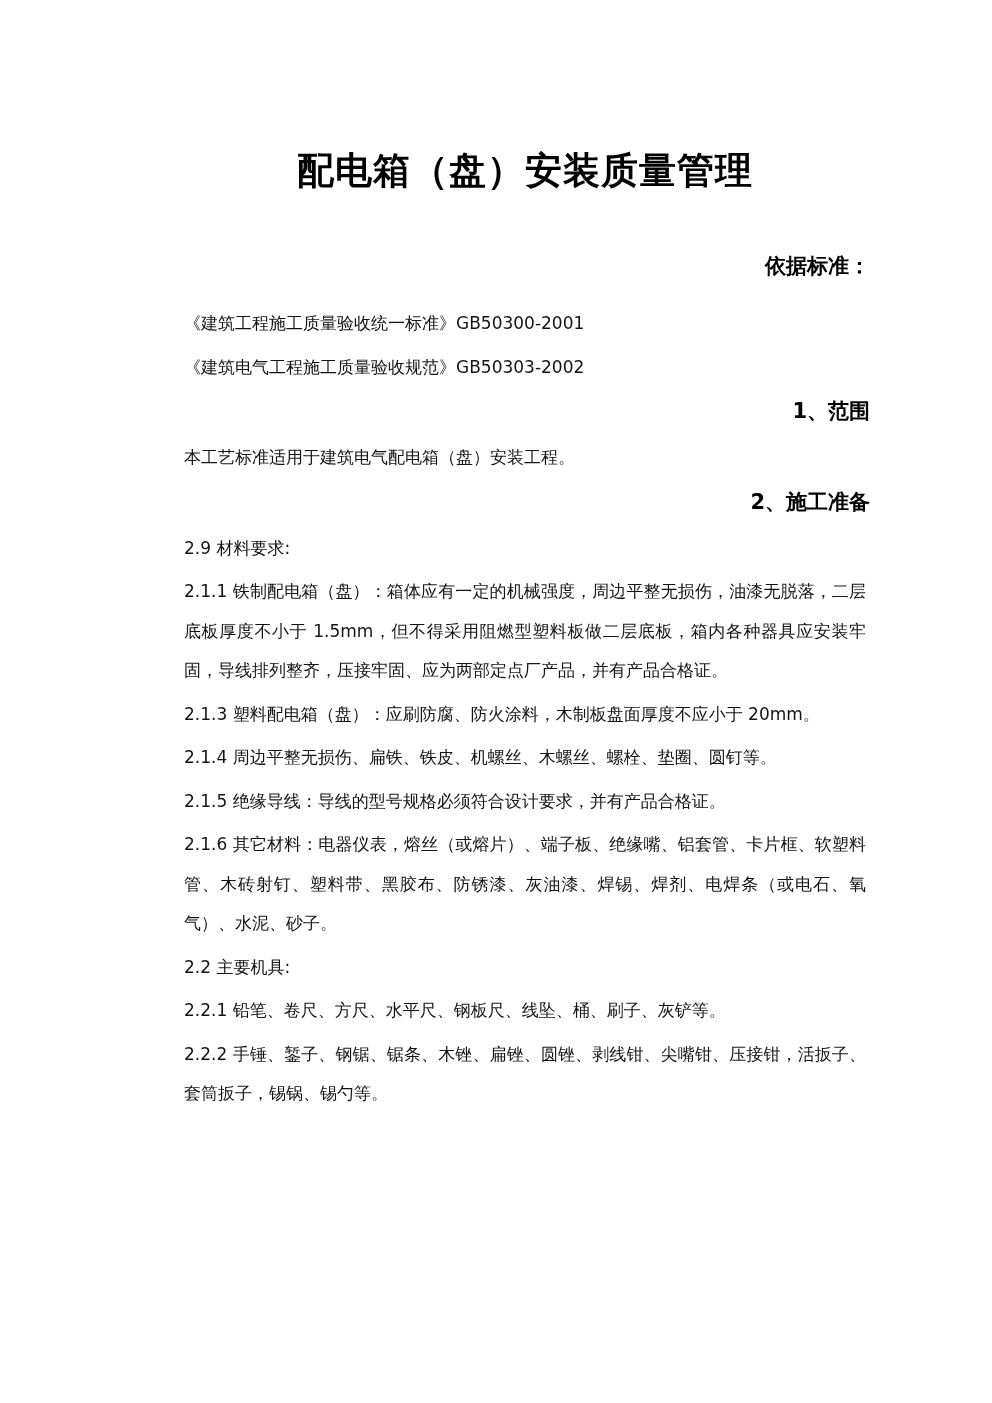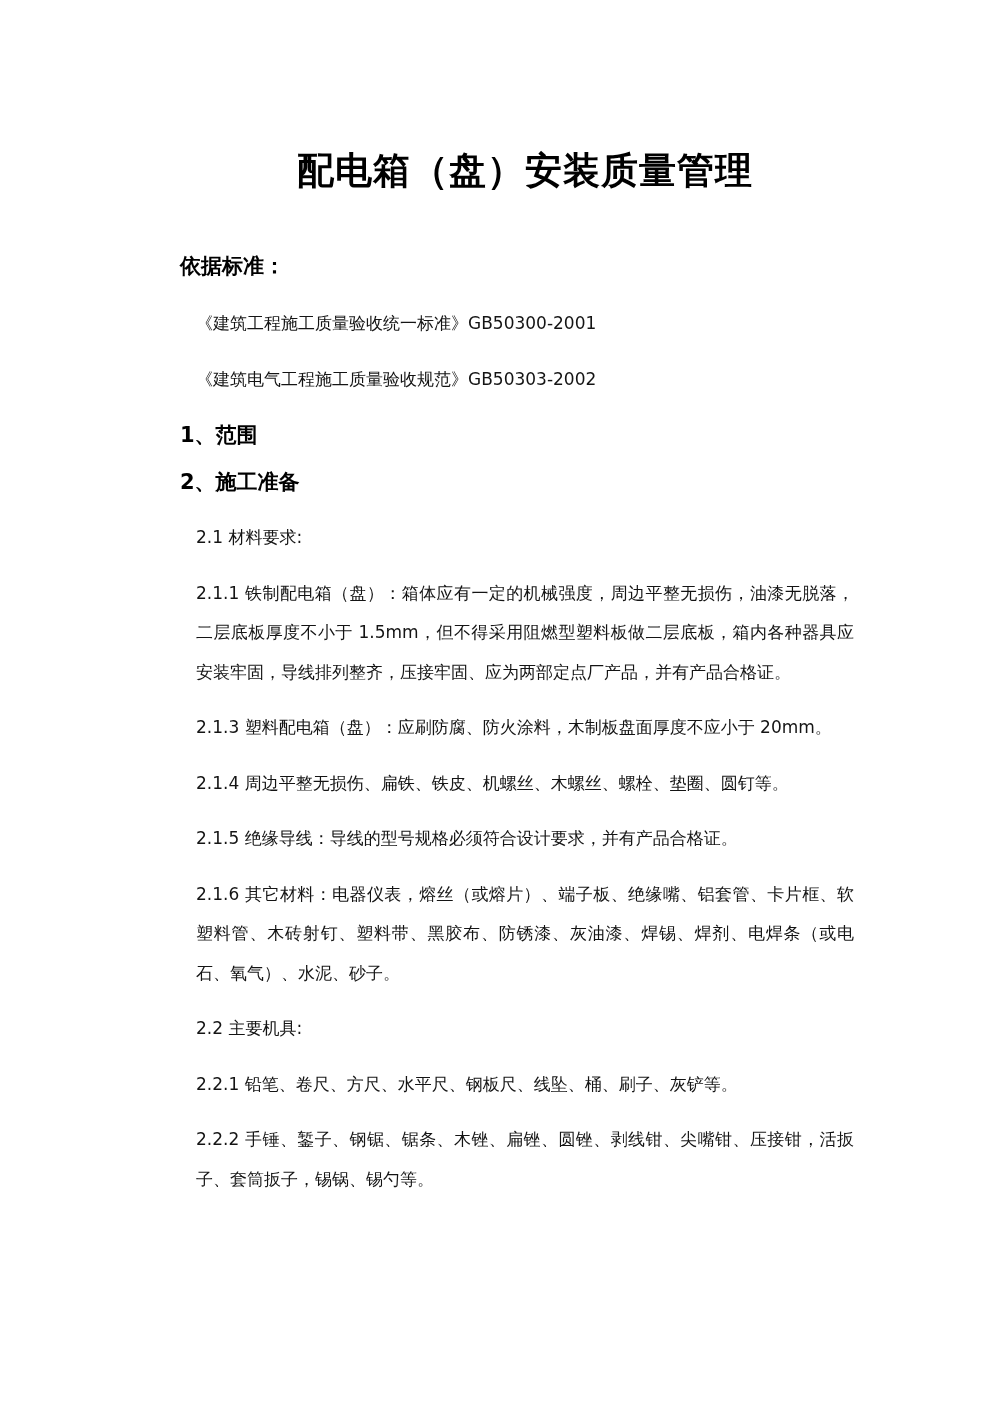--- a/index.html
+++ b/index.html
@@ -26,26 +26,27 @@
     text-align: center;
     color: #000000;
     margin: 0 0 52px 0;
   }
   .h2 {
     font-size: 21px;
     line-height: 40px;
     font-weight: 700;
     color: #000000;
     margin: 3px 0 7px 0;
+    text-align: right;
   }
   .h2.gap-after { margin-bottom: 18px; }
   .p {
     font-size: 17px;
     line-height: 39.5px;
-    margin: 16px;
+    margin: 4px;
     text-align: justify;
     color: #141414;
   }
   .watermark {
     position: absolute;
     left: 782px;
     top: 1336px;
     width: 205px;
     height: 62px;
     display: flex;
@@ -78,23 +79,24 @@
 <div class="page">
 
   <div class="doc">
     <h1 class="doc-title">配电箱（盘）安装质量管理</h1>
 
     <h2 class="h2 gap-after">依据标准：</h2>
     <p class="p">《建筑工程施工质量验收统一标准》GB50300-2001</p>
     <p class="p">《建筑电气工程施工质量验收规范》GB50303-2002</p>
 
     <h2 class="h2">1、范围</h2>
+    <p class="p">本工艺标准适用于建筑电气配电箱（盘）安装工程。</p>
 
     <h2 class="h2">2、施工准备</h2>
-    <p class="p">2.1 材料要求:</p>
+    <p class="p">2.9 材料要求:</p>
     <p class="p">2.1.1 铁制配电箱（盘）：箱体应有一定的机械强度，周边平整无损伤，油漆无脱落，二层底板厚度不小于 1.5mm，但不得采用阻燃型塑料板做二层底板，箱内各种器具应安装牢固，导线排列整齐，压接牢固、应为两部定点厂产品，并有产品合格证。</p>
     <p class="p">2.1.3 塑料配电箱（盘）：应刷防腐、防火涂料，木制板盘面厚度不应小于 20mm。</p>
     <p class="p">2.1.4 周边平整无损伤、扁铁、铁皮、机螺丝、木螺丝、螺栓、垫圈、圆钉等。</p>
     <p class="p">2.1.5 绝缘导线：导线的型号规格必须符合设计要求，并有产品合格证。</p>
     <p class="p">2.1.6 其它材料：电器仪表，熔丝（或熔片）、端子板、绝缘嘴、铝套管、卡片框、软塑料管、木砖射钉、塑料带、黑胶布、防锈漆、灰油漆、焊锡、焊剂、电焊条（或电石、氧气）、水泥、砂子。</p>
     <p class="p">2.2 主要机具:</p>
     <p class="p">2.2.1 铅笔、卷尺、方尺、水平尺、钢板尺、线坠、桶、刷子、灰铲等。</p>
     <p class="p">2.2.2 手锤、錾子、钢锯、锯条、木锉、扁锉、圆锉、剥线钳、尖嘴钳、压接钳，活扳子、套筒扳子，锡锅、锡勺等。</p>
   </div>
 

